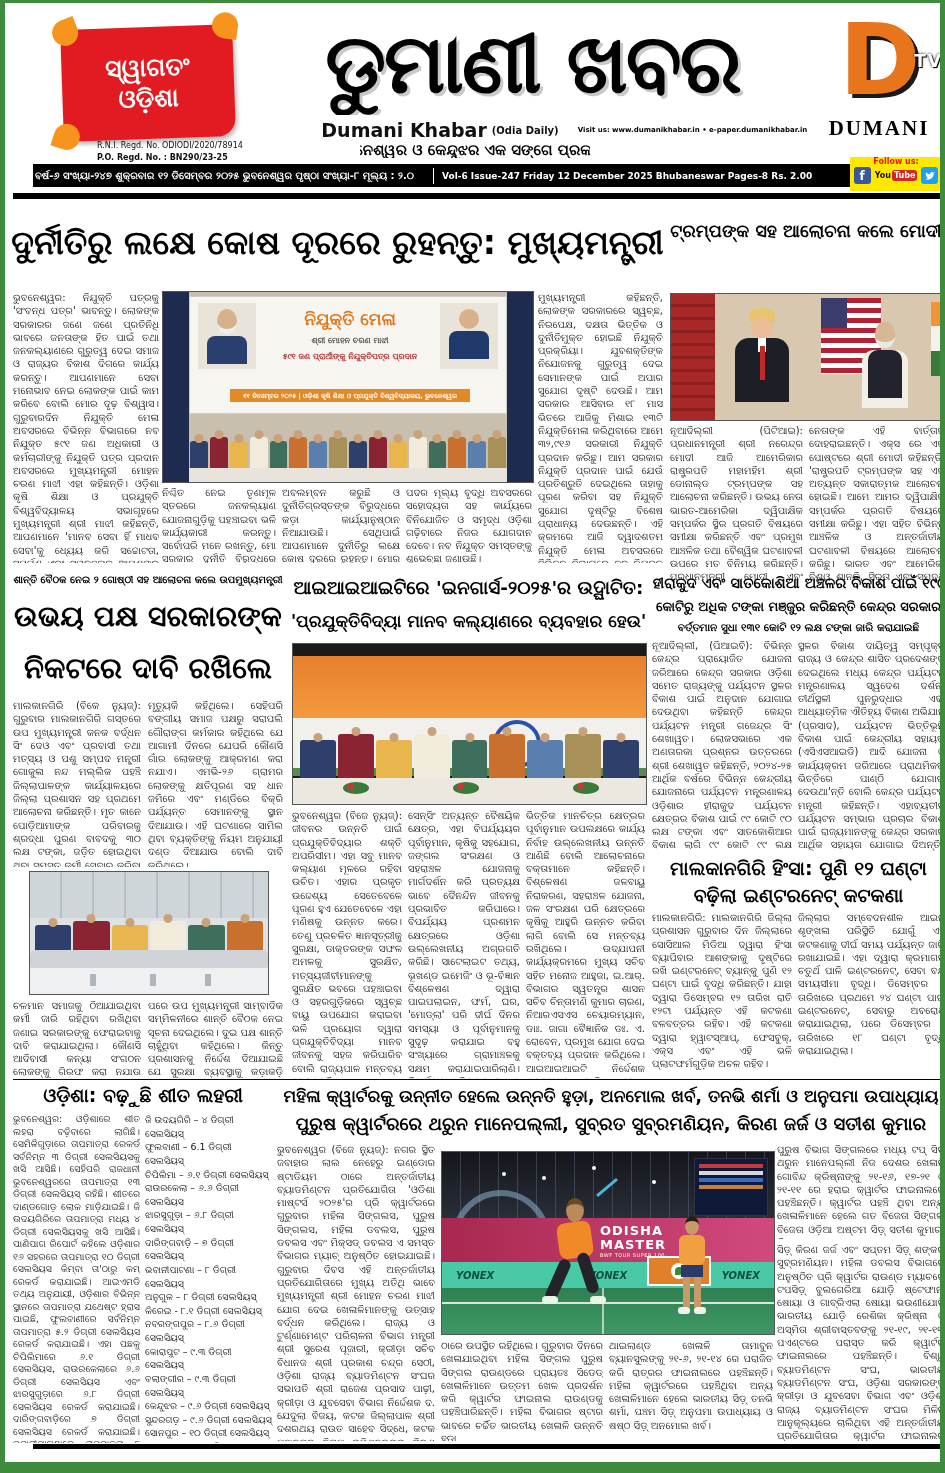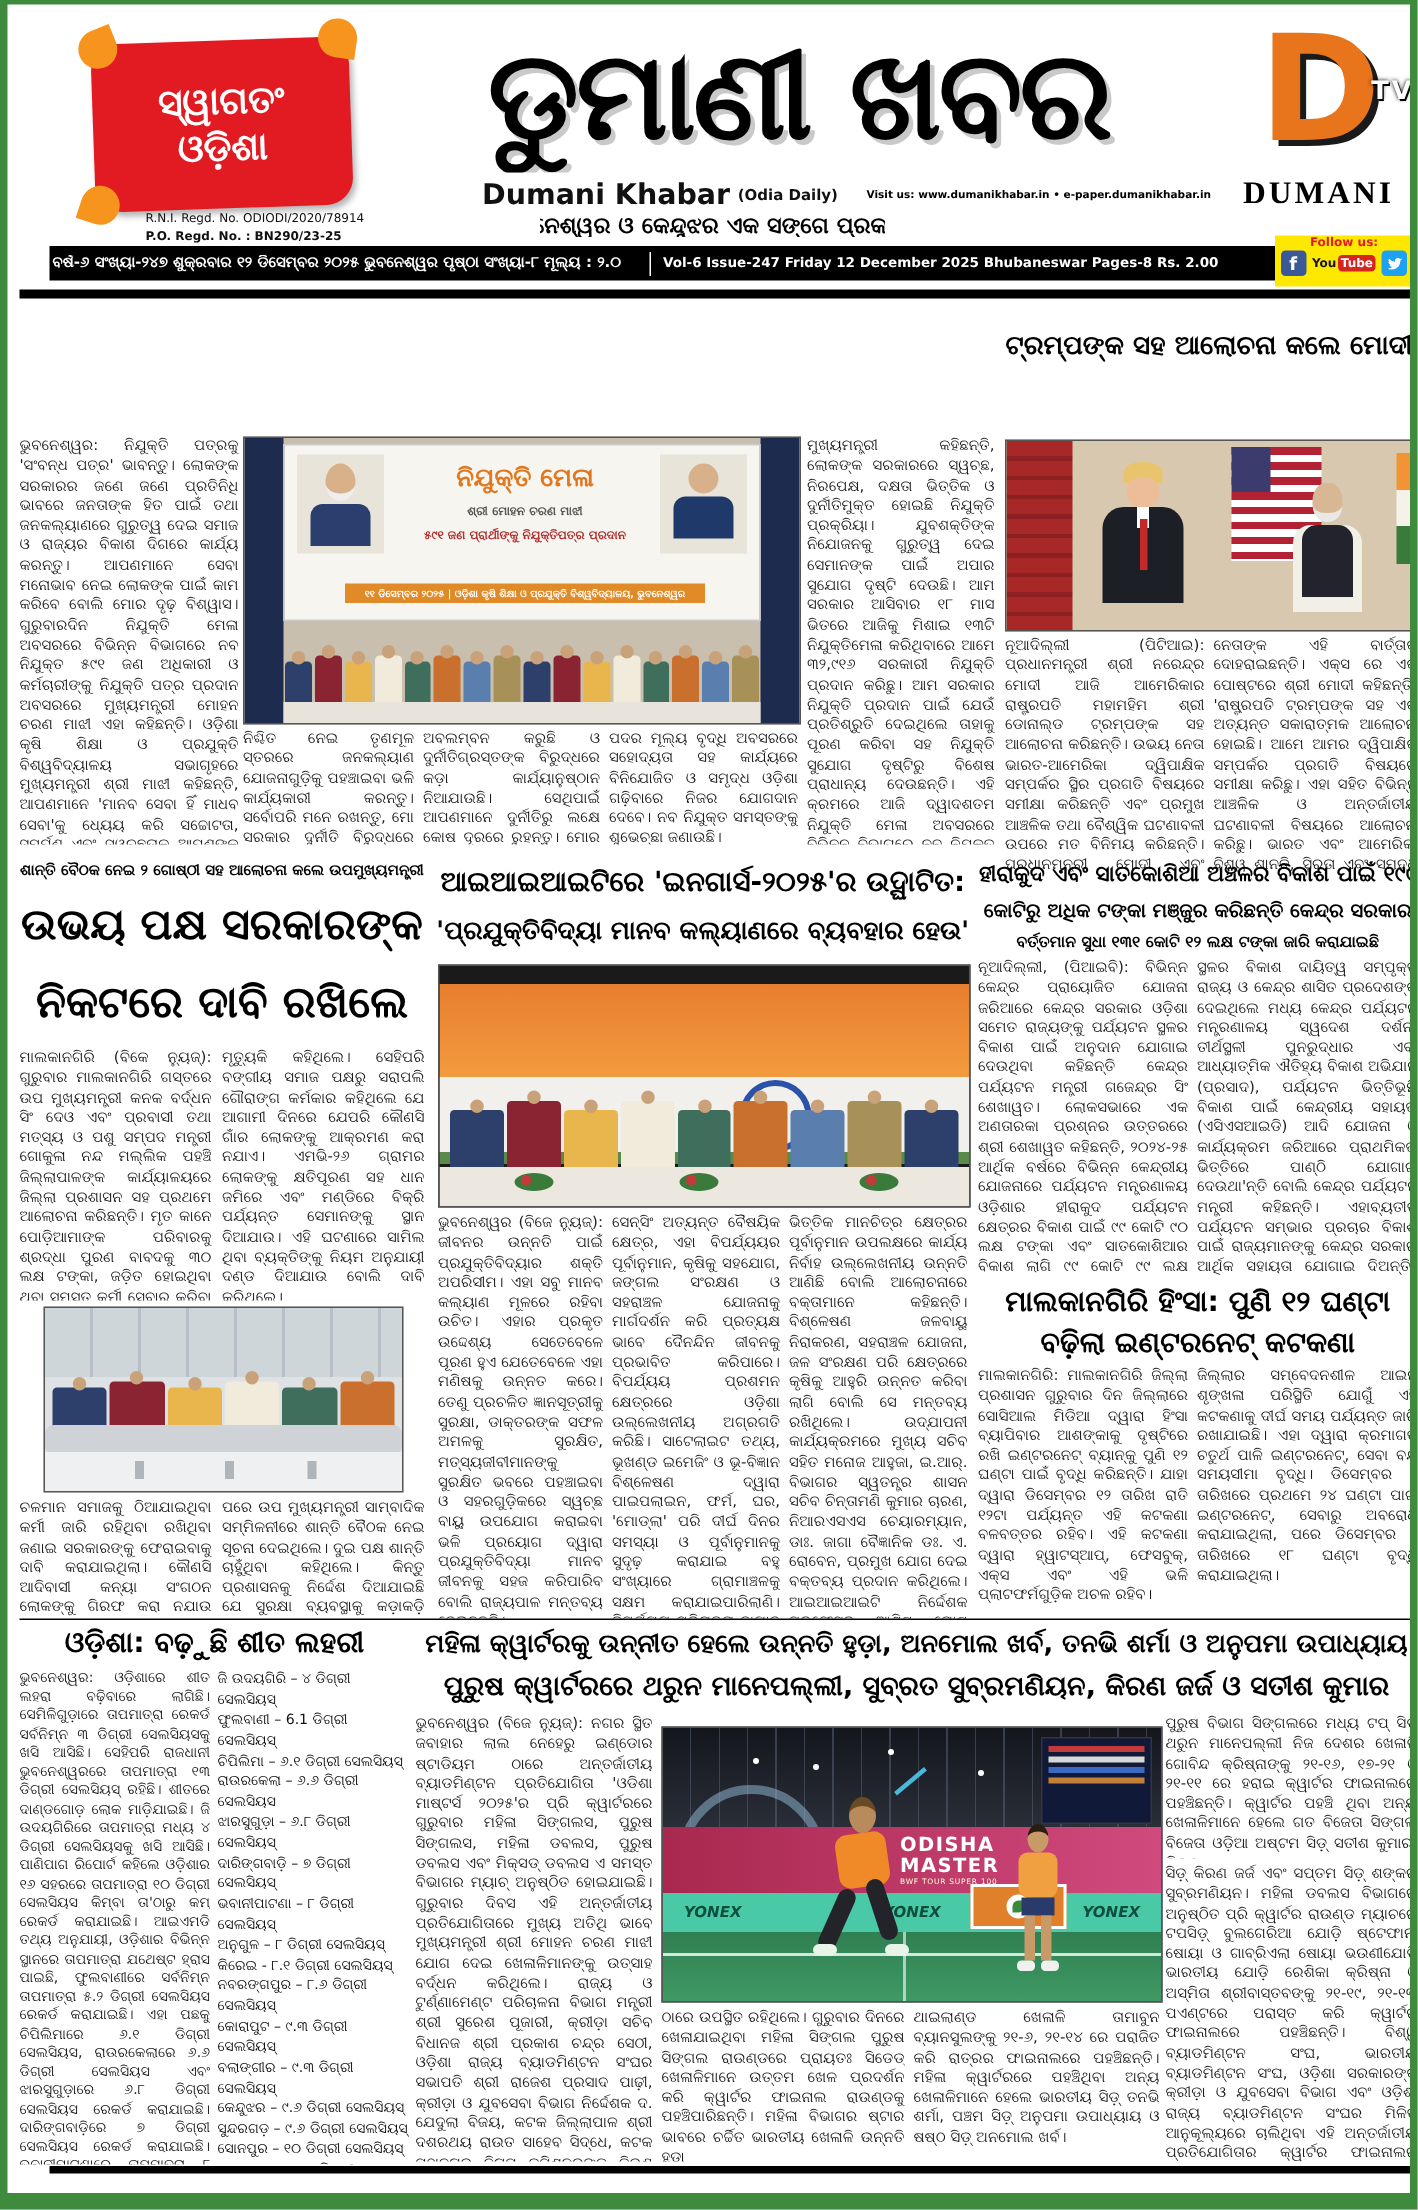--- a/index.html
+++ b/index.html
@@ -68,20 +68,21 @@
         <span class="sq" style="background:#1da1f2">
             <svg width="11" height="11" viewBox="0 0 24 24" fill="#fff">
               <path d="M23 5c-.8.4-1.6.6-2.5.8a4.3 4.3 0 0 0-7.4 3.9A12.2 12.2 0 0 1 4.3 5a4.3 4.3 0 0 0 1.3 5.7c-.7 0-1.4-.2-2-.5v.1c0 2 1.5 3.8 3.4 4.2-.6.2-1.3.2-1.9.1a4.3 4.3 0 0 0 4 3A8.6 8.6 0 0 1 2 19.5 12.1 12.1 0 0 0 8.6 21c7.9 0 12.2-6.5 12.2-12.2v-.6c.8-.6 1.6-1.4 2.2-2.2z"></path>
             </svg>
           </span>
       </div>
     </div>
     <div class="rule" style="left:8px;top:190px;width:929px;height:6px"></div>
   </div>
 
+  <div class="hl fit" style="left: 5px; top: 203px; width: 655px; height: 74px; font-size: 33px;">ଦୁର୍ନୀତିରୁ ଲକ୍ଷେ କୋଷ ଦୂରରେ ରୁହନ୍ତୁ: ମୁଖ୍ୟମନ୍ତ୍ରୀ</div>
   <div class="hl fit" style="left: 662px; top: 214px; width: 278px; height: 28px; font-size: 17.5px;">ଟ୍ରମ୍ପଙ୍କ ସହ ଆଲୋଚନା କଲେ ମୋଦୀ</div>
 
   <div class="col" style="left:8px;top:288px;width:146px;height:272px">ଭୁବନେଶ୍ୱର: ନିଯୁକ୍ତି ପତ୍ରକୁ 'ସଂବନ୍ଧ ପତ୍ର' ଭାବନ୍ତୁ। ଲୋକଙ୍କ ସରକାରର ଜଣେ ଜଣେ ପ୍ରତିନିଧି ଭାବରେ ଜନତାଙ୍କ ହିତ ପାଇଁ ତଥା ଜନକଲ୍ୟାଣରେ ଗୁରୁତ୍ୱ ଦେଇ ସମାଜ ଓ ରାଜ୍ୟର ବିକାଶ ଦିଗରେ କାର୍ଯ୍ୟ କରନ୍ତୁ। ଆପଣମାନେ ସେବା ମନୋଭାବ ନେଇ ଲୋକଙ୍କ ପାଇଁ କାମ କରିବେ ବୋଲି ମୋର ଦୃଢ଼ ବିଶ୍ୱାସ। ଗୁରୁବାରଦିନ ନିଯୁକ୍ତି ମେଳା ଅବସରରେ ବିଭିନ୍ନ ବିଭାଗରେ ନବ ନିଯୁକ୍ତ ୫୯୧ ଜଣ ଅଧିକାରୀ ଓ କର୍ମଚାରୀଙ୍କୁ ନିଯୁକ୍ତି ପତ୍ର ପ୍ରଦାନ ଅବସରରେ ମୁଖ୍ୟମନ୍ତ୍ରୀ ମୋହନ ଚରଣ ମାଝୀ ଏହା କହିଛନ୍ତି। ଓଡ଼ିଶା କୃଷି ଶିକ୍ଷା ଓ ପ୍ରଯୁକ୍ତି ବିଶ୍ୱବିଦ୍ୟାଳୟ ସଭାଗୃହରେ ମୁଖ୍ୟମନ୍ତ୍ରୀ ଶ୍ରୀ ମାଝୀ କହିଛନ୍ତି, ଆପଣମାନେ 'ମାନବ ସେବା ହିଁ ମାଧବ ସେବା'କୁ ଧ୍ୟେୟ କରି ସଚ୍ଚୋଟତା, ସମର୍ପଣ ଏବଂ ସ୍ୱଚ୍ଛତାକୁ ଆପଣଙ୍କ ମାର୍ଗଦର୍ଶିକା ଭାବରେ ଗ୍ରହଣ କରନ୍ତୁ। ବଦ୍ଧପରିକରତା ଓ ନ୍ୟାୟ ବୋଧ ପ୍ରତ୍ୟେକ</div>
 
   <div class="photo" style="left:157px;top:288px;width:370px;height:190px">
     <div class="abs" style="left:0;top:0;width:26px;height:190px;background:#1d2b4e"></div>
     <div class="abs" style="left:344px;top:0;width:26px;height:190px;background:#1d2b4e"></div>
     <div class="abs" style="left:26px;top:4px;width:318px;height:118px;background:#f7f5f0;border:1px solid #ccc;box-sizing:border-box">
       <div class="abs" style="left:8px;top:6px;width:58px;height:66px;background:#e8e4da">
         <div style="width:20px;height:20px;border-radius:50%;background:#d8b18a;margin:6px auto 0;border-bottom:5px solid #eee"></div>

